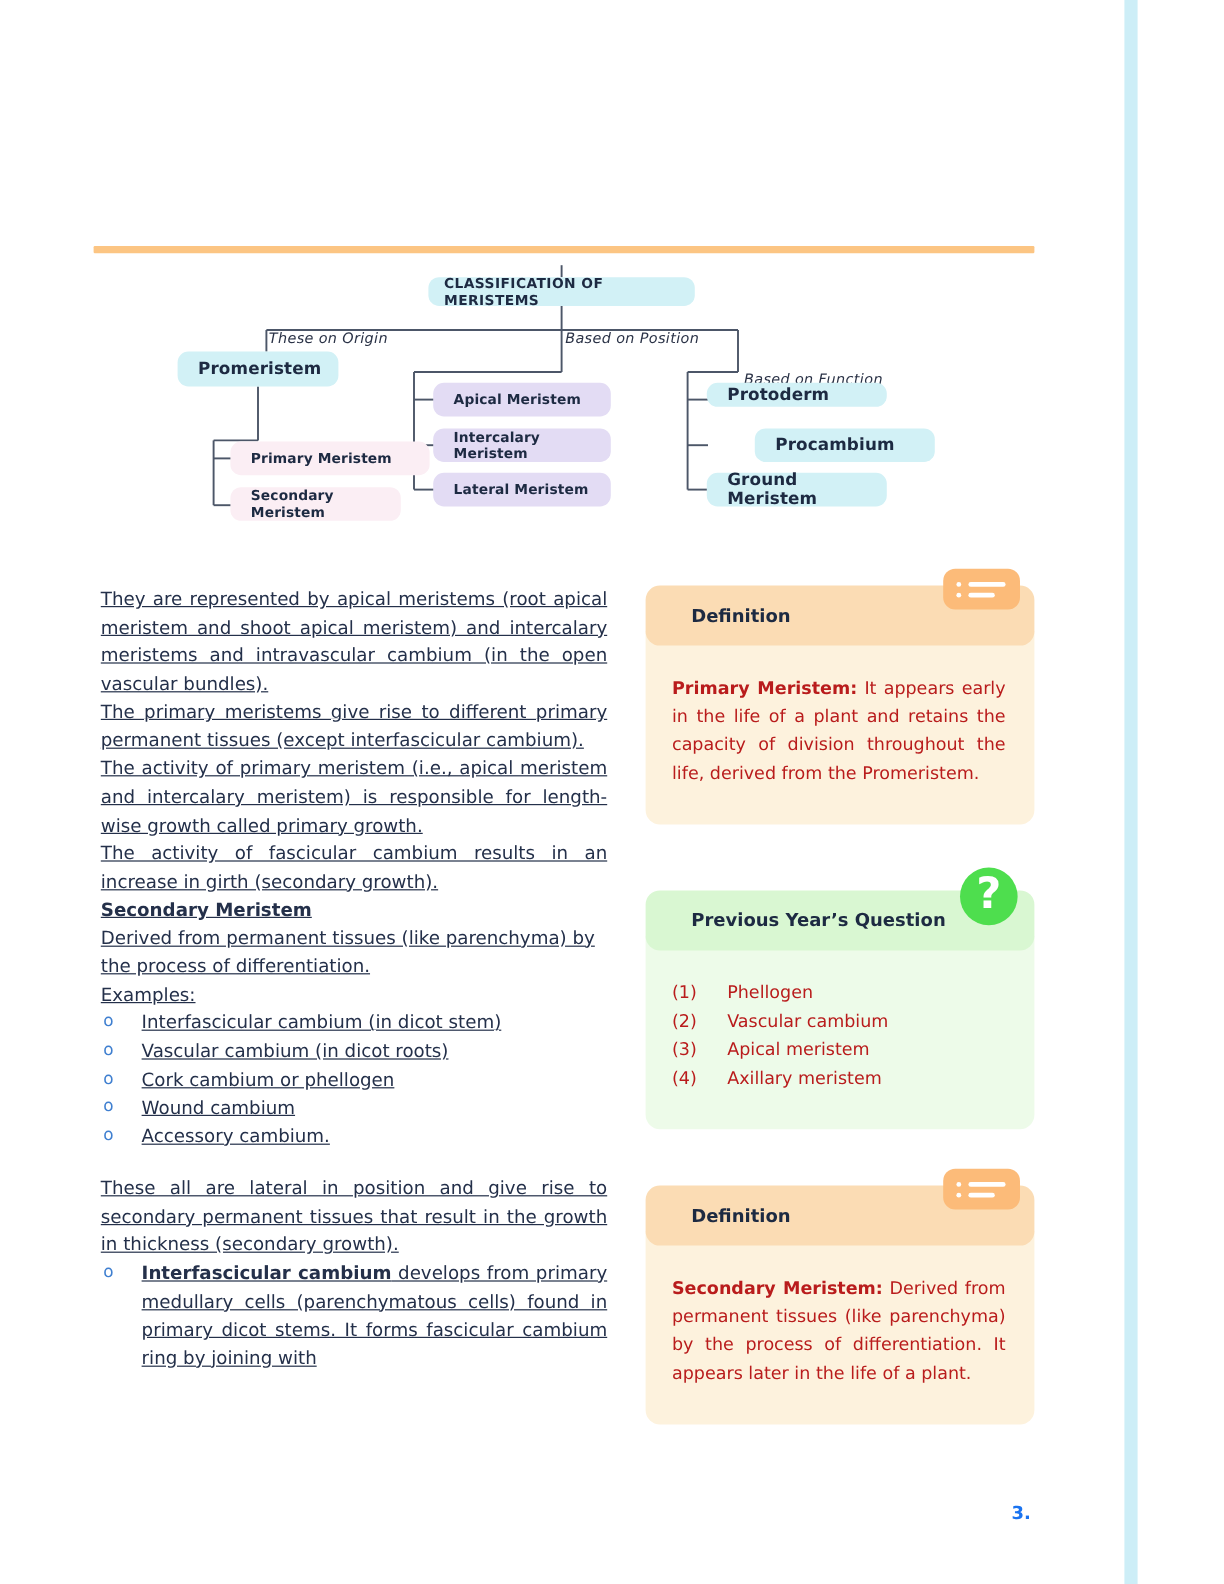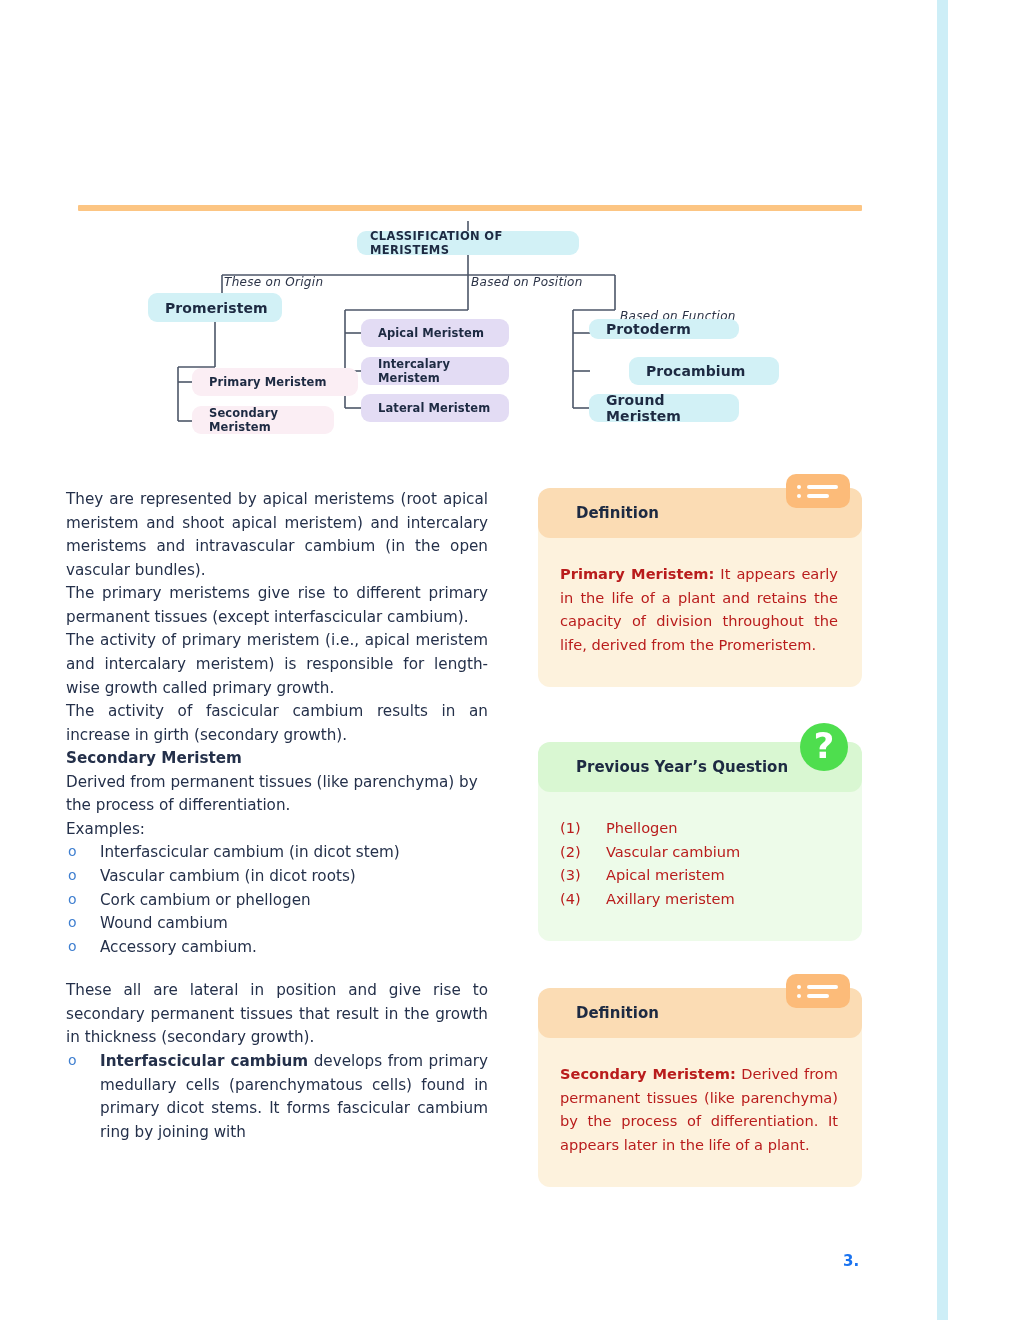--- a/index.html
+++ b/index.html
@@ -73,26 +73,27 @@
     font-style: italic;
     font-size: 12px;
     color: #2b3347;
     letter-spacing: .3px;
     white-space: nowrap;
   }
 
   
   .col-left {
     position: absolute;
-    left: 66px;
+    left: 84px;
     top: 488px;
     width: 422px;
     font-size: 15.2px;
     line-height: 1.55;
     color: #24304a;
+    text-decoration: underline;
   }
   .col-left p {
     margin: 0;
     text-align: justify;
     text-justify: inter-word;
   }
   .col-left p.nojust { text-align: left; }
   .sec-head {
     font-weight: bold;
     margin-top: 22px;

